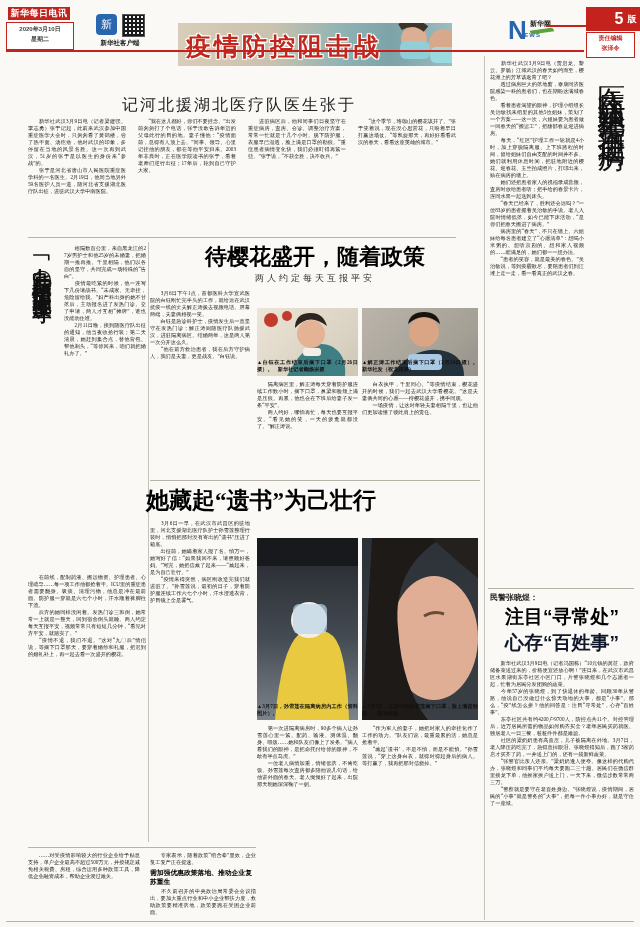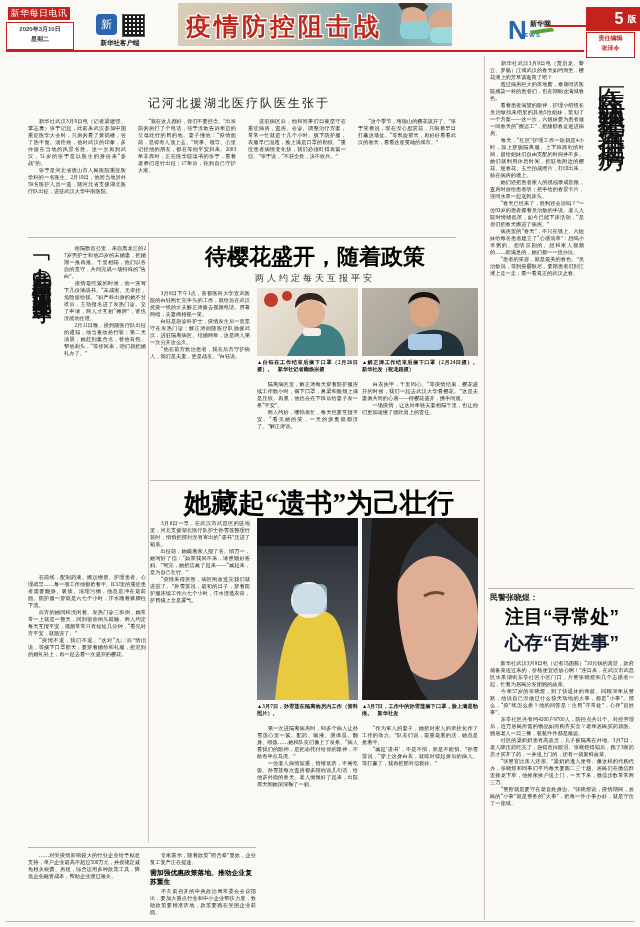--- a/index.html
+++ b/index.html
@@ -5,29 +5,29 @@
   html,body{margin:0;padding:0;}
   body{font-family:"Liberation Serif","DejaVu Serif",serif;background:#e9e6df;}
   #page{position:relative;width:640px;height:927px;background:#faf9f5;overflow:hidden;margin:0 auto;color:#1c1c1c;}
   .abs{position:absolute;}
   .sans{font-family:"Liberation Sans","DejaVu Sans",sans-serif;}
   .body-text{font-size:5.2px;line-height:7px;text-align:justify;white-space:pre-line;overflow:hidden;color:#222;word-break:break-all;}
   .caption{font-size:5.2px;line-height:6.6px;font-weight:700;text-align:justify;overflow:hidden;color:#111;word-break:break-all;}
   .vrule{background:#c7c2b8;width:1px;}
   .hrule{background:#b9b4a8;height:1px;}
   .red{background:#c4231d;}
-  .photo{overflow:hidden;background:#ddd;}
+  .photo{overflow:hidden;background:#ddd;margin-top:20px;}
   .vertical{writing-mode:vertical-rl;text-orientation:upright;}
 </style>
 </head>
 <body>
 
 <div id="page">
 
-  <div class="abs red sans" style="left:8px;top:7px;width:62px;height:13px;color:#fff;font-weight:400;font-size:9px;line-height:13px;text-align:center;letter-spacing:.5px;">新华每日电讯</div>
+  <div class="abs red sans" style="left:8px;top:7px;width:62px;height:13px;color:#fff;font-weight:700;font-size:9px;line-height:13px;text-align:center;letter-spacing:.5px;">新华每日电讯</div>
 
   <div class="abs" style="left:6px;top:22px;width:66px;height:26px;border:1px solid #c4231d;background:#fff;text-align:center;">
     <div class="sans" style="font-size:6px;line-height:12px;color:#444;font-weight:700;">2020年3月10日</div>
     <div class="sans" style="font-size:6px;line-height:8px;color:#444;font-weight:700;">星期二</div>
   </div>
 
   <div class="abs" style="left:96px;top:14px;width:21px;height:21px;background:#2a66ad;border-radius:4px;color:#fff;font-size:11px;line-height:21px;text-align:center;">新</div>
   <div class="abs" style="left:122px;top:14px;width:21px;height:21px;background:
        repeating-linear-gradient(0deg,#1a1a1a 0 2px,transparent 2px 4px),
        repeating-linear-gradient(90deg,#1a1a1a 0 2px,#f2f2f2 2px 4px);border:1px solid #555;"></div>
@@ -57,21 +57,21 @@
     <span class="sans" style="font-size:16px;font-weight:900;line-height:24px;vertical-align:top;">5</span>
     <span class="sans" style="font-size:9px;font-weight:700;line-height:24px;vertical-align:top;">版</span>
   </div>
   <div class="abs" style="left:586px;top:32px;width:47px;height:24px;border:1px solid #c4231d;background:#fff;text-align:center;">
     <div class="sans" style="font-size:6px;line-height:11px;color:#c4231d;font-weight:700;">责任编辑</div>
     <div class="sans" style="font-size:6px;line-height:9px;color:#c4231d;font-weight:700;">张泽令</div>
   </div>
 
   <div class="abs red" style="left:6px;top:50px;width:578px;height:2px;"></div>
 
-  <div class="abs" style="left:18px;top:95px;width:442px;text-align:center;font-size:12px;letter-spacing:2px;color:#222;">记河北援湖北医疗队医生张于</div>
+  <div class="abs" style="left:18px;top:95px;width:442px;text-align:center;font-size:16px;letter-spacing:2px;color:#222;">记河北援湖北医疗队医生张于</div>
 
   <div class="abs body-text" style="left:28px;top:118px;width:98px;height:114px;">　　新华社武汉3月9日电（记者梁建强、李志勇）张于记起，此前来武汉参加中国重症医学大会时，只匆匆看了黄鹤楼，尝了热干面、汤疙瘩，他对武汉的印象，多停留在当地的风景名胜。这一次再到武汉，51岁的张于是以医生的身份来“参战”的。
 　　张于是河北省唐山市人民医院重症医学科的一名医生。2月19日，他同当地另外59名医护人员一道，随河北省支援湖北医疗队出征，进驻武汉大学中南医院。</div>
   <div class="abs body-text" style="left:138px;top:118px;width:98px;height:114px;">　　“我在这儿都好，你们不要挂念。”出发前匆匆打了个电话，张于没敢告诉年迈的父母此行的目的地。妻子懂他：“疫情面前，总得有人顶上去。”同事、领导、心里记挂他的朋友，都在等他平安归来。2003年非典时，正在医学院读书的张于，看着老师们逆行出征；17年后，轮到自己守护大家。</div>
   <div class="abs body-text" style="left:248px;top:118px;width:98px;height:114px;">　　进驻病区后，他和同事们日夜坚守在重症病房，查房、会诊、调整治疗方案，常常一忙就是十几个小时。脱下防护服，衣服早已湿透，脸上满是口罩的勒痕。“重症患者病情变化快，我们必须盯得再紧一些。”张于说，“不获全胜，决不收兵。”</div>
   <div class="abs body-text" style="left:358px;top:118px;width:98px;height:114px;">　　“这个季节，珞珈山的樱花该开了。”张于笑着说，现在没心思赏花，只盼着早日打赢这场仗。“等凯旋那天，再好好看看武汉的春天，看看这座英雄的城市。”</div>
 
   <div class="abs hrule" style="left:28px;top:237px;width:428px;"></div>
 
   <div class="abs vertical" style="left:29px;top:249px;height:318px;font-size:19px;font-weight:700;letter-spacing:3px;color:#111;">「九〇后」医护情侣的抗疫坚守</div>
@@ -121,21 +121,21 @@
   <div class="abs caption" style="left:257px;top:359px;width:101px;height:19px;">▲白钰在工作结束后摘下口罩（2月26日摄）。　新华社记者鞠焕宗摄</div>
   <div class="abs caption" style="left:362px;top:359px;width:116px;height:19px;">▲解正涛工作结束后摘下口罩（2月24日摄）。　新华社发（祝龙超摄）</div>
 
   <div class="abs body-text" style="left:257px;top:381px;width:101px;height:95px;">　　隔离病区里，解正涛每天穿着防护服连续工作数小时，摘下口罩，鼻梁和脸颊上满是压痕。再累，他也会在下班后给妻子发一条“平安”。
 　　两人约好，哪怕再忙，每天也要互报平安。“看见她的笑，一天的疲惫就都没了。”解正涛说。</div>
   <div class="abs body-text" style="left:362px;top:381px;width:116px;height:95px;">　　白衣执甲，千里同心。“等疫情结束，樱花盛开的时候，我们一起去武汉大学看樱花。”这是夫妻俩共同的心愿——待樱花盛开，携手同观。
 　　一场疫情，让这对年轻夫妻相隔千里，也让他们更加读懂了彼此肩上的责任。</div>
 
   <div class="abs hrule" style="left:150px;top:480px;width:330px;"></div>
 
-  <div class="abs" style="left:154px;top:485px;width:330px;text-align:center;font-size:27px;font-weight:700;color:#000;">她藏起“遗书”为己壮行</div>
+  <div class="abs" style="left:146px;top:485px;width:330px;text-align:left;font-size:23px;font-weight:700;color:#000;">她藏起“遗书”为己壮行</div>
 
   <div class="abs body-text" style="left:150px;top:520px;width:100px;height:322px;">　　3月6日一早，在武汉市武昌区的驻地里，河北支援湖北医疗队护士孙雪莲整理行装时，悄悄把那封没有寄出的“遗书”压进了箱底。
 　　出征前，她瞒着家人报了名。怕万一，她写好了信：“如果我回不来，请照顾好爸妈。”写完，她把信藏了起来——“藏起来，是为自己壮行。”
 　　“疫情来得突然，病区刚改造完我们就进驻了。”孙雪莲说，最初的日子，穿着防护服连续工作六七个小时，汗水浸透衣背，护目镜上全是雾气。</div>
 
   <div class="abs photo" style="left:257px;top:518px;width:101px;height:182px;background:linear-gradient(#23262b,#454b53 55%,#7d838b);">
     <svg width="101" height="182">
       <rect x="0" y="0" width="101" height="28" fill="#17191d"></rect>
       <path d="M18 182 q6 -70 24 -86 q16 -12 34 2 q14 14 16 84 z" fill="#e8c93f"></path>
       <circle cx="52" cy="82" r="18" fill="#f3efe4"></circle>

